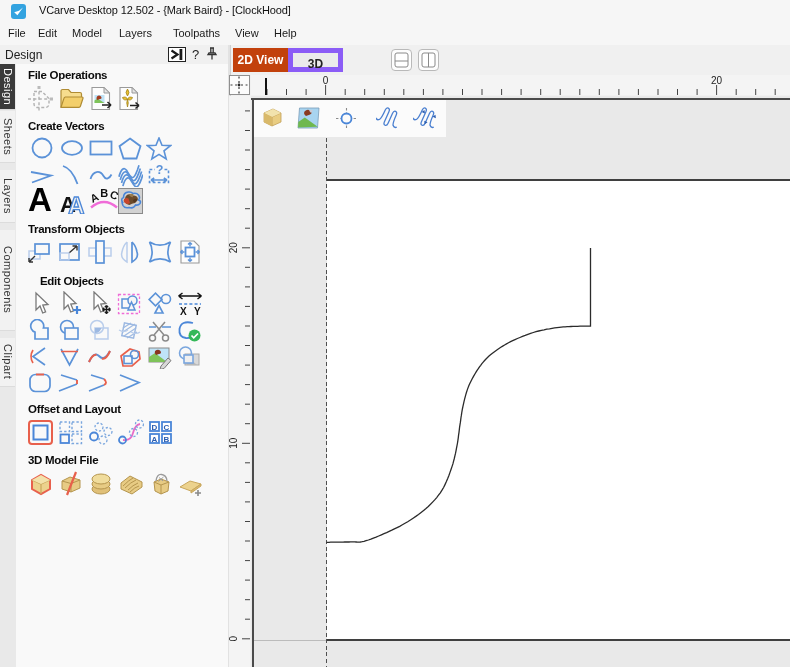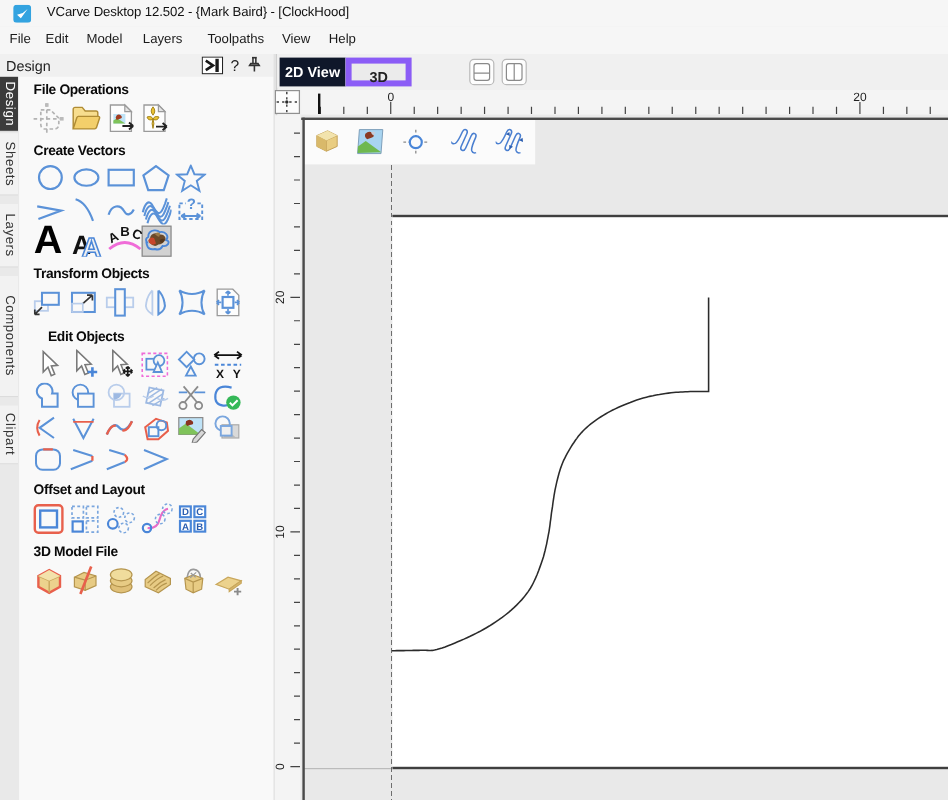--- a/index.html
+++ b/index.html
@@ -20,21 +20,21 @@
 .vtab{position:absolute;left:0;width:15px;background:#f2f2f2;color:#333;font-size:11px;
  writing-mode:vertical-rl;text-align:center;letter-spacing:0.5px;border-bottom:1px solid #dcdcdc;}
 .vtab.active{background:#3b3b3b;color:#fff;}
 
 #panel{left:16px;top:64px;width:212px;height:603px;background:#f9f9f9;}
 #panelborder{left:228px;top:45px;width:2px;height:622px;background:#e2e2e2;border-right:1px solid #cfcfcf;}
 .sect{position:absolute;left:12px;font-size:11.5px;font-weight:bold;color:#0a0a0a;letter-spacing:-0.3px;}
 .ic{position:absolute;z-index:3;}
 
 #tabbar{left:231px;top:45px;width:559px;height:28px;background:#f0f0f0;}
-#tab2d{left:233px;top:48px;width:55px;height:24px;background:#0f172a;color:#fff;font-weight:bold;font-size:12px;text-align:center;line-height:24px;}
+#tab2d{left:233px;top:48px;width:55px;height:24px;background:#c2410c;color:#fff;font-weight:bold;font-size:12px;text-align:center;line-height:24px;}
 #tab3d{left:288px;top:48px;width:55px;height:24px;background:#ebebeb;border:5px solid #8b5cf6;box-sizing:border-box;color:#222;font-weight:bold;font-size:12px;text-align:center;line-height:22px;}
 .laybtn{position:absolute;top:49px;width:21px;height:22px;background:#fdfdfd;border:1px solid #b9b9b9;border-radius:4px;box-sizing:border-box;}
 
 #corner{left:229px;top:75px;width:21px;height:20px;background:#fcfcfc;border:1px solid #909090;box-sizing:border-box;}
 #hruler{left:251px;top:75px;width:539px;height:20px;background:#f4f4f4;}
 #vruler{left:229px;top:96px;width:21px;height:571px;background:#f4f4f4;}
 
 #canvas{left:251px;top:96px;width:539px;height:571px;background:#e9e9e9;}
 #toolstrip{left:253.5px;top:100px;width:192px;height:37px;background:#fbfbfb;z-index:2;}
 #page{left:327px;top:180px;width:463px;height:459px;background:#ffffff;}

